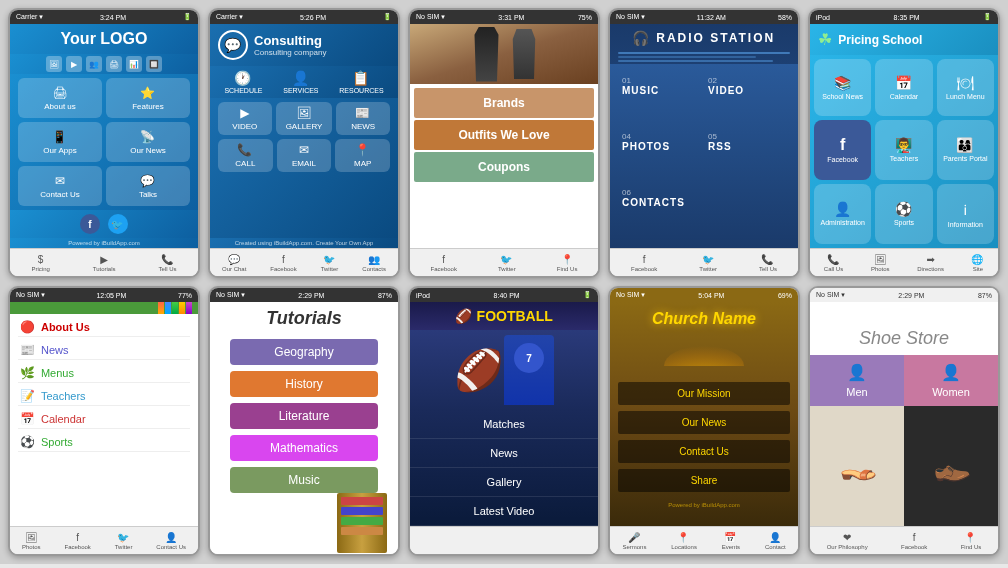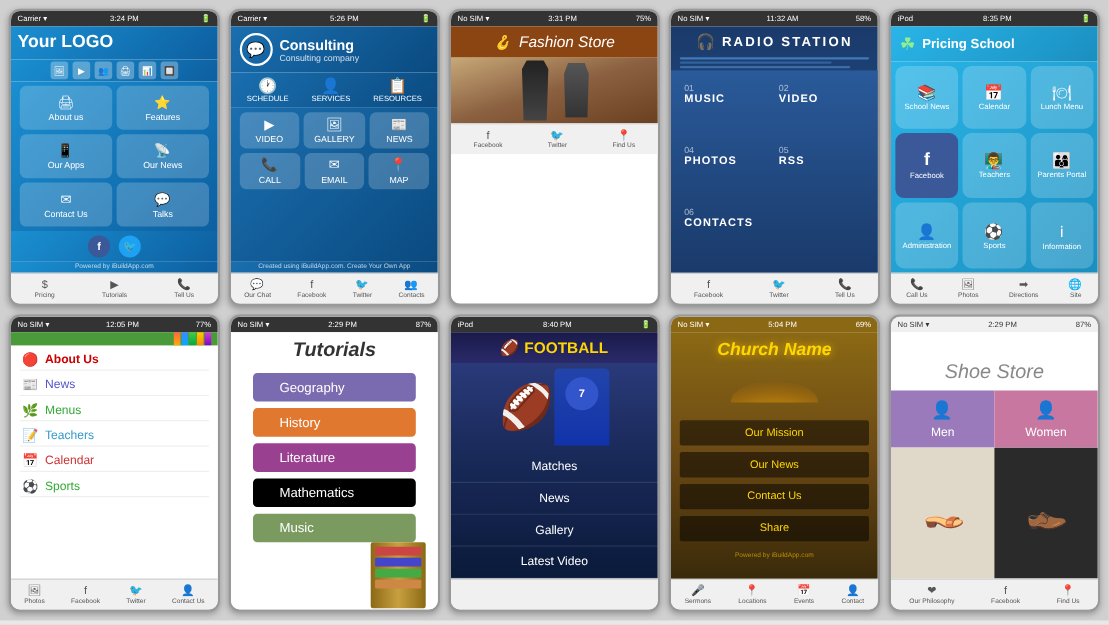--- a/index.html
+++ b/index.html
@@ -65,20 +65,21 @@
 
     .bottom-icon {
       font-size: 10px;
       margin-bottom: 1px;
     }
 
     
     .phone1-header {
       background: linear-gradient(135deg, #1a8fd1, #0d5fa0);
       color: white;
+      text-align: center;
       padding: 6px;
       font-size: 16px;
       font-weight: bold;
       flex-shrink: 0;
     }
 
     .phone1-icons-row {
       background: linear-gradient(135deg, #1a8fd1, #0d5fa0);
       display: flex;
       justify-content: center;
@@ -405,20 +406,21 @@
       gap: 6px;
       position: relative;
     }
 
     .phone7-item {
       padding: 6px 24px;
       border-radius: 4px;
       color: white;
       font-size: 12px;
       font-weight: 500;
+      text-align: center;
     }
 
     
     .phone8-header {
       background: linear-gradient(to bottom, #1a1a4a, #2a2a6a);
       color: #FFD700;
       text-align: center;
       padding: 6px;
       font-size: 14px;
       font-weight: bold;
@@ -674,29 +676,30 @@
       </div>
     </div>
   </div>
 
   <div class="phone-frame">
     <div class="status-bar">
       <span>No SIM ▾</span>
       <span>3:31 PM</span>
       <span>75%</span>
     </div>
-    <div class="phone3-header">
-      <span class="phone3-hanger">🪝</span>
-      Fashion Store
-    </div>
     <div class="phone3-image">
       <div style="width:100%;height:100%;background:linear-gradient(to bottom right, #c8a878, #8a6040, #6a4020);display:flex;align-items:center;justify-content:center;overflow:hidden;">
         <div style="width:30px;height:55px;background:linear-gradient(to bottom,#222,#444);clip-path:polygon(25% 0%,75% 0%,90% 15%,85% 100%,15% 100%,10% 15%);margin-right:10px"></div>
         <div style="width:25px;height:50px;background:linear-gradient(to bottom,#555,#333);clip-path:polygon(20% 0%,80% 0%,95% 20%,90% 100%,10% 100%,5% 20%)"></div>
       </div>
+    </div>
+    <div class="phone3-menu">
+      <div class="phone3-menu-item" style="background:#c8956a;">Brands</div>
+      <div class="phone3-menu-item" style="background:#c07838;">Outfits We Love</div>
+      <div class="phone3-menu-item" style="background:#7aaa8a;">Coupons</div>
     </div>
     <div class="bottom-bar">
       <div class="bottom-bar-item">
         <span class="bottom-icon">f</span>
         <span>Facebook</span>
       </div>
       <div class="bottom-bar-item">
         <span class="bottom-icon">🐦</span>
         <span>Twitter</span>
       </div>
@@ -897,21 +900,21 @@
       <span>2:29 PM</span>
       <span>87%</span>
     </div>
     <div class="phone7-header">
       <span>Tutorials</span>
     </div>
     <div class="phone7-content">
       <div class="phone7-item" style="background:#7a6ab0;">Geography</div>
       <div class="phone7-item" style="background:#e07830;">History</div>
       <div class="phone7-item" style="background:#9a4090;">Literature</div>
-      <div class="phone7-item" style="background:#000000;">Mathematics</div>
+      <div class="phone7-item" style="background:#d946ef;">Mathematics</div>
       <div class="phone7-item" style="background:#7a9a60;">Music</div>
       <div style="position:absolute;bottom:6px;right:6px;width:55px;height:55px;">
         <div style="width:50px;height:60px;background:linear-gradient(to right,#8B6914,#c8a040,#8B6914);border-radius:2px;position:relative;display:flex;flex-direction:column;gap:2px;padding:4px;">
           <div style="height:8px;background:#cc4444;border-radius:1px;"></div>
           <div style="height:8px;background:#4444cc;border-radius:1px;"></div>
           <div style="height:8px;background:#44aa44;border-radius:1px;"></div>
           <div style="height:8px;background:#cc8844;border-radius:1px;"></div>
         </div>
       </div>
     </div>

